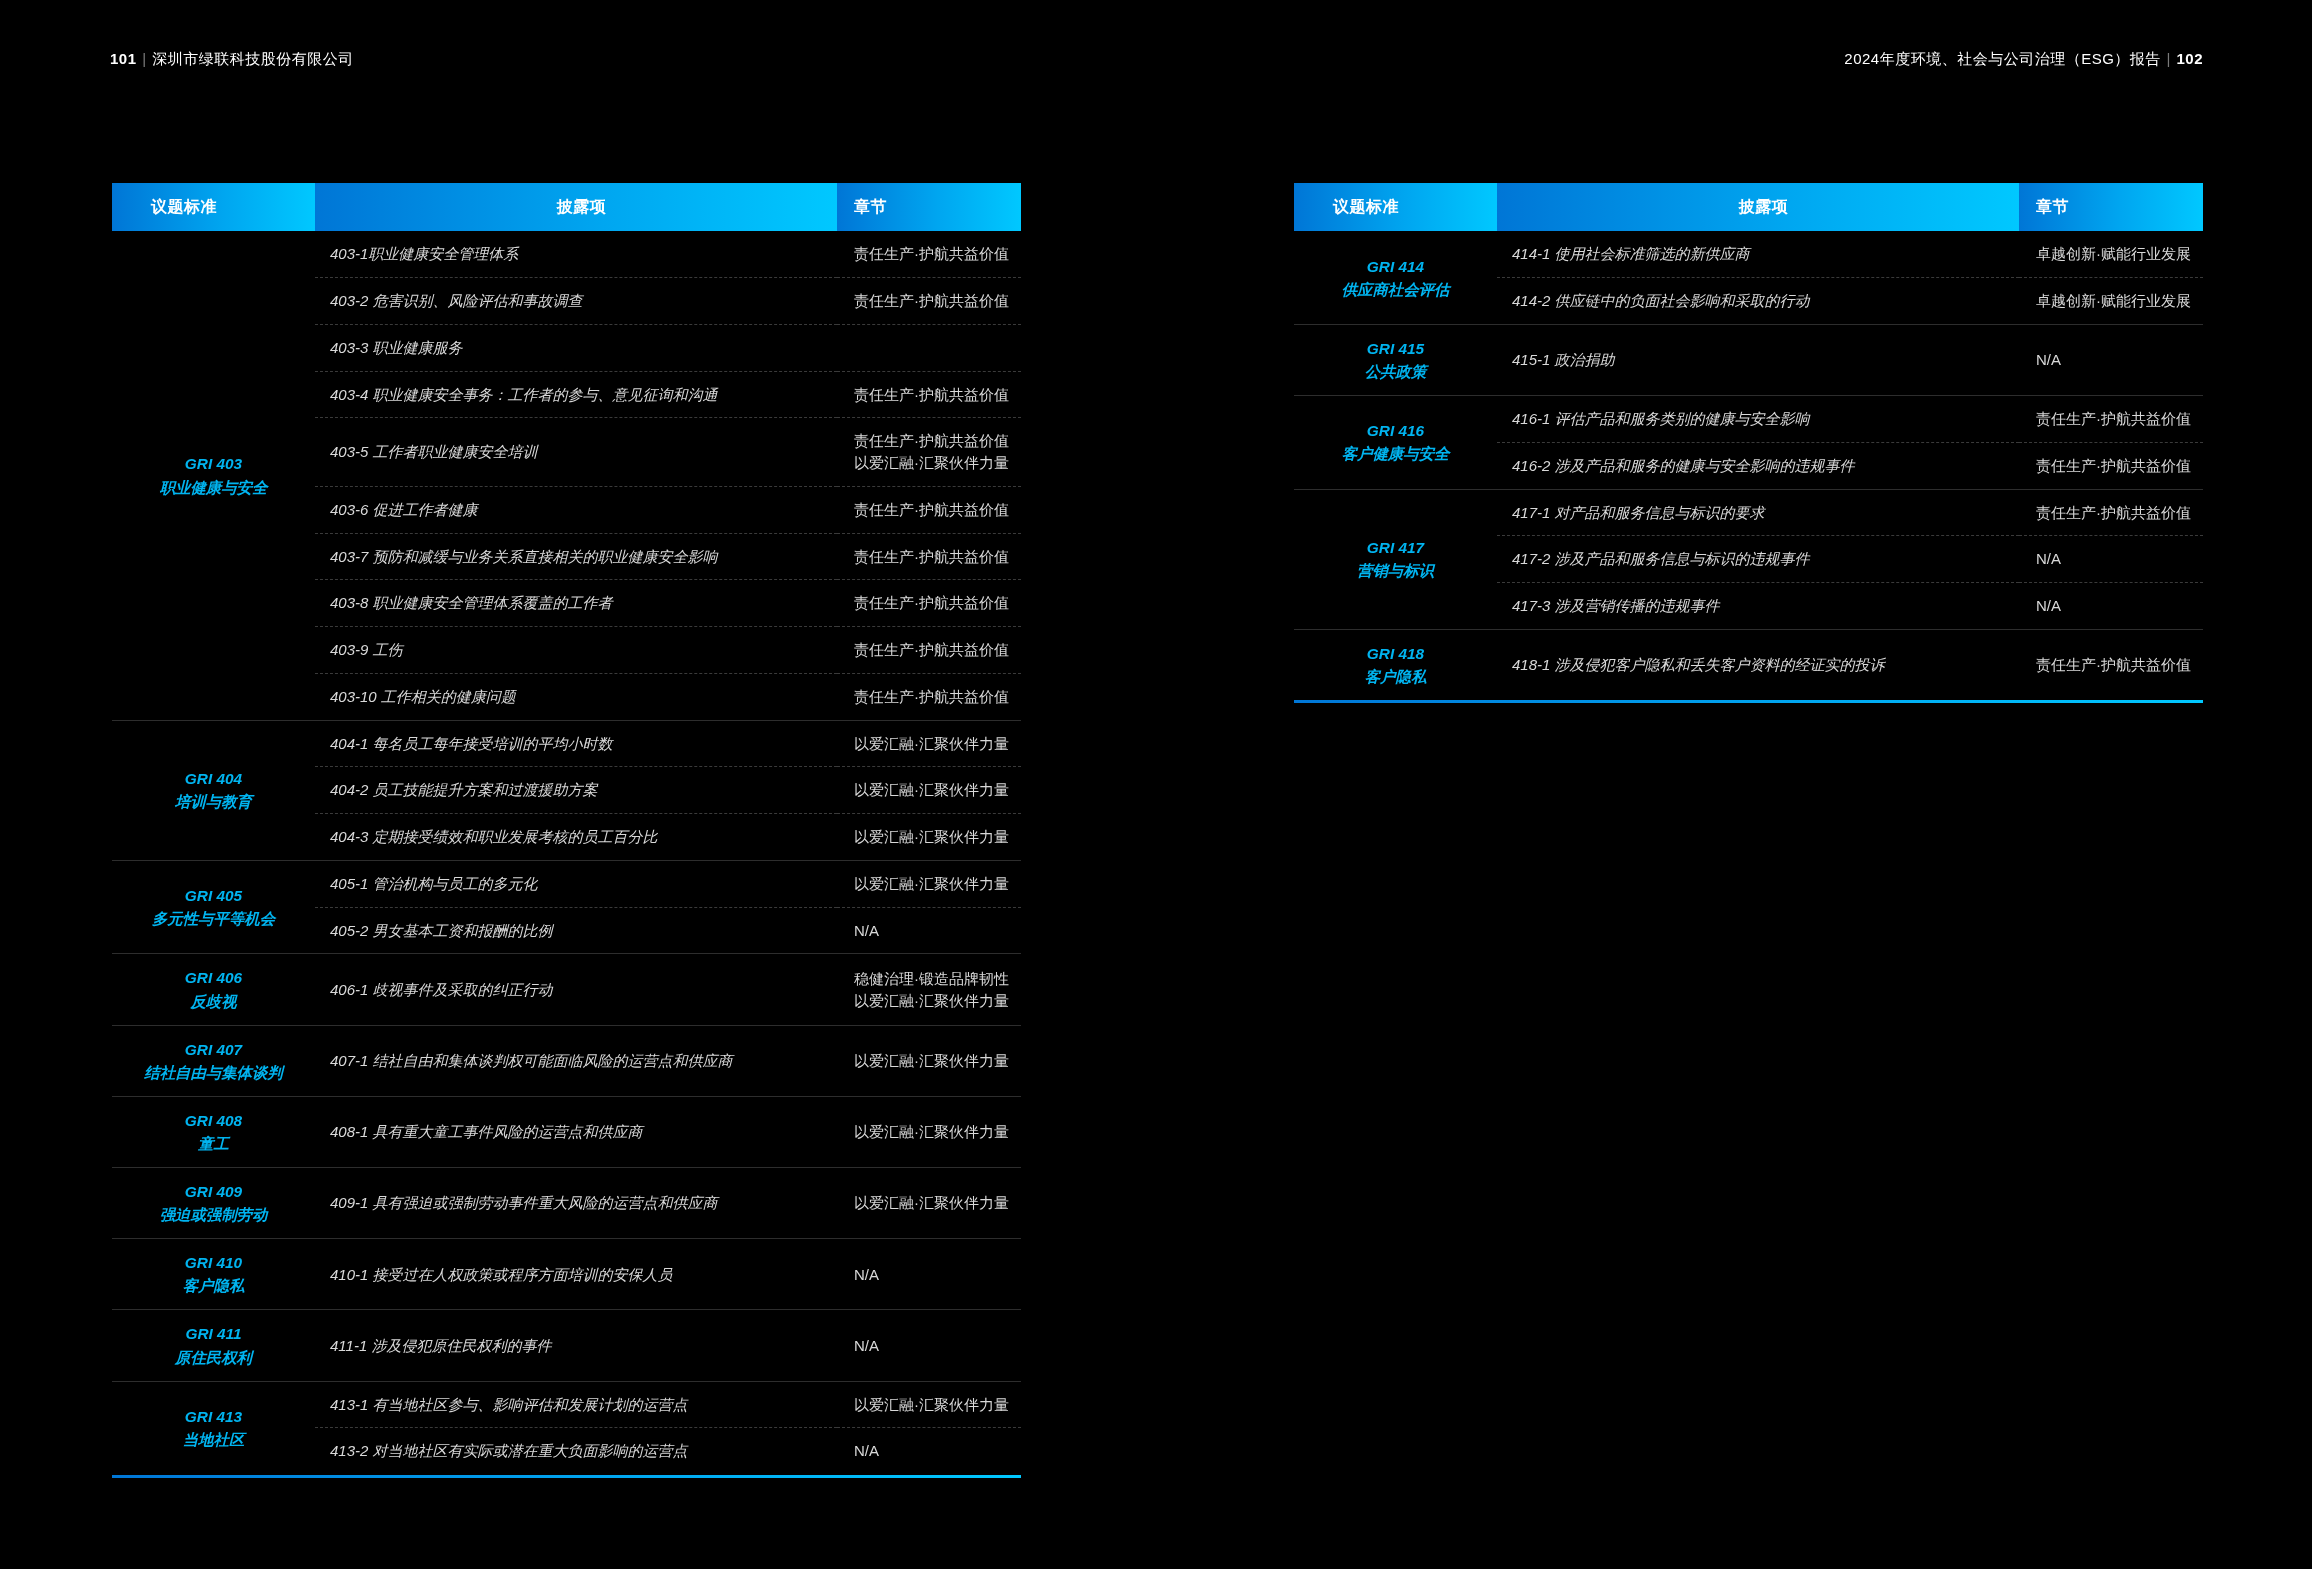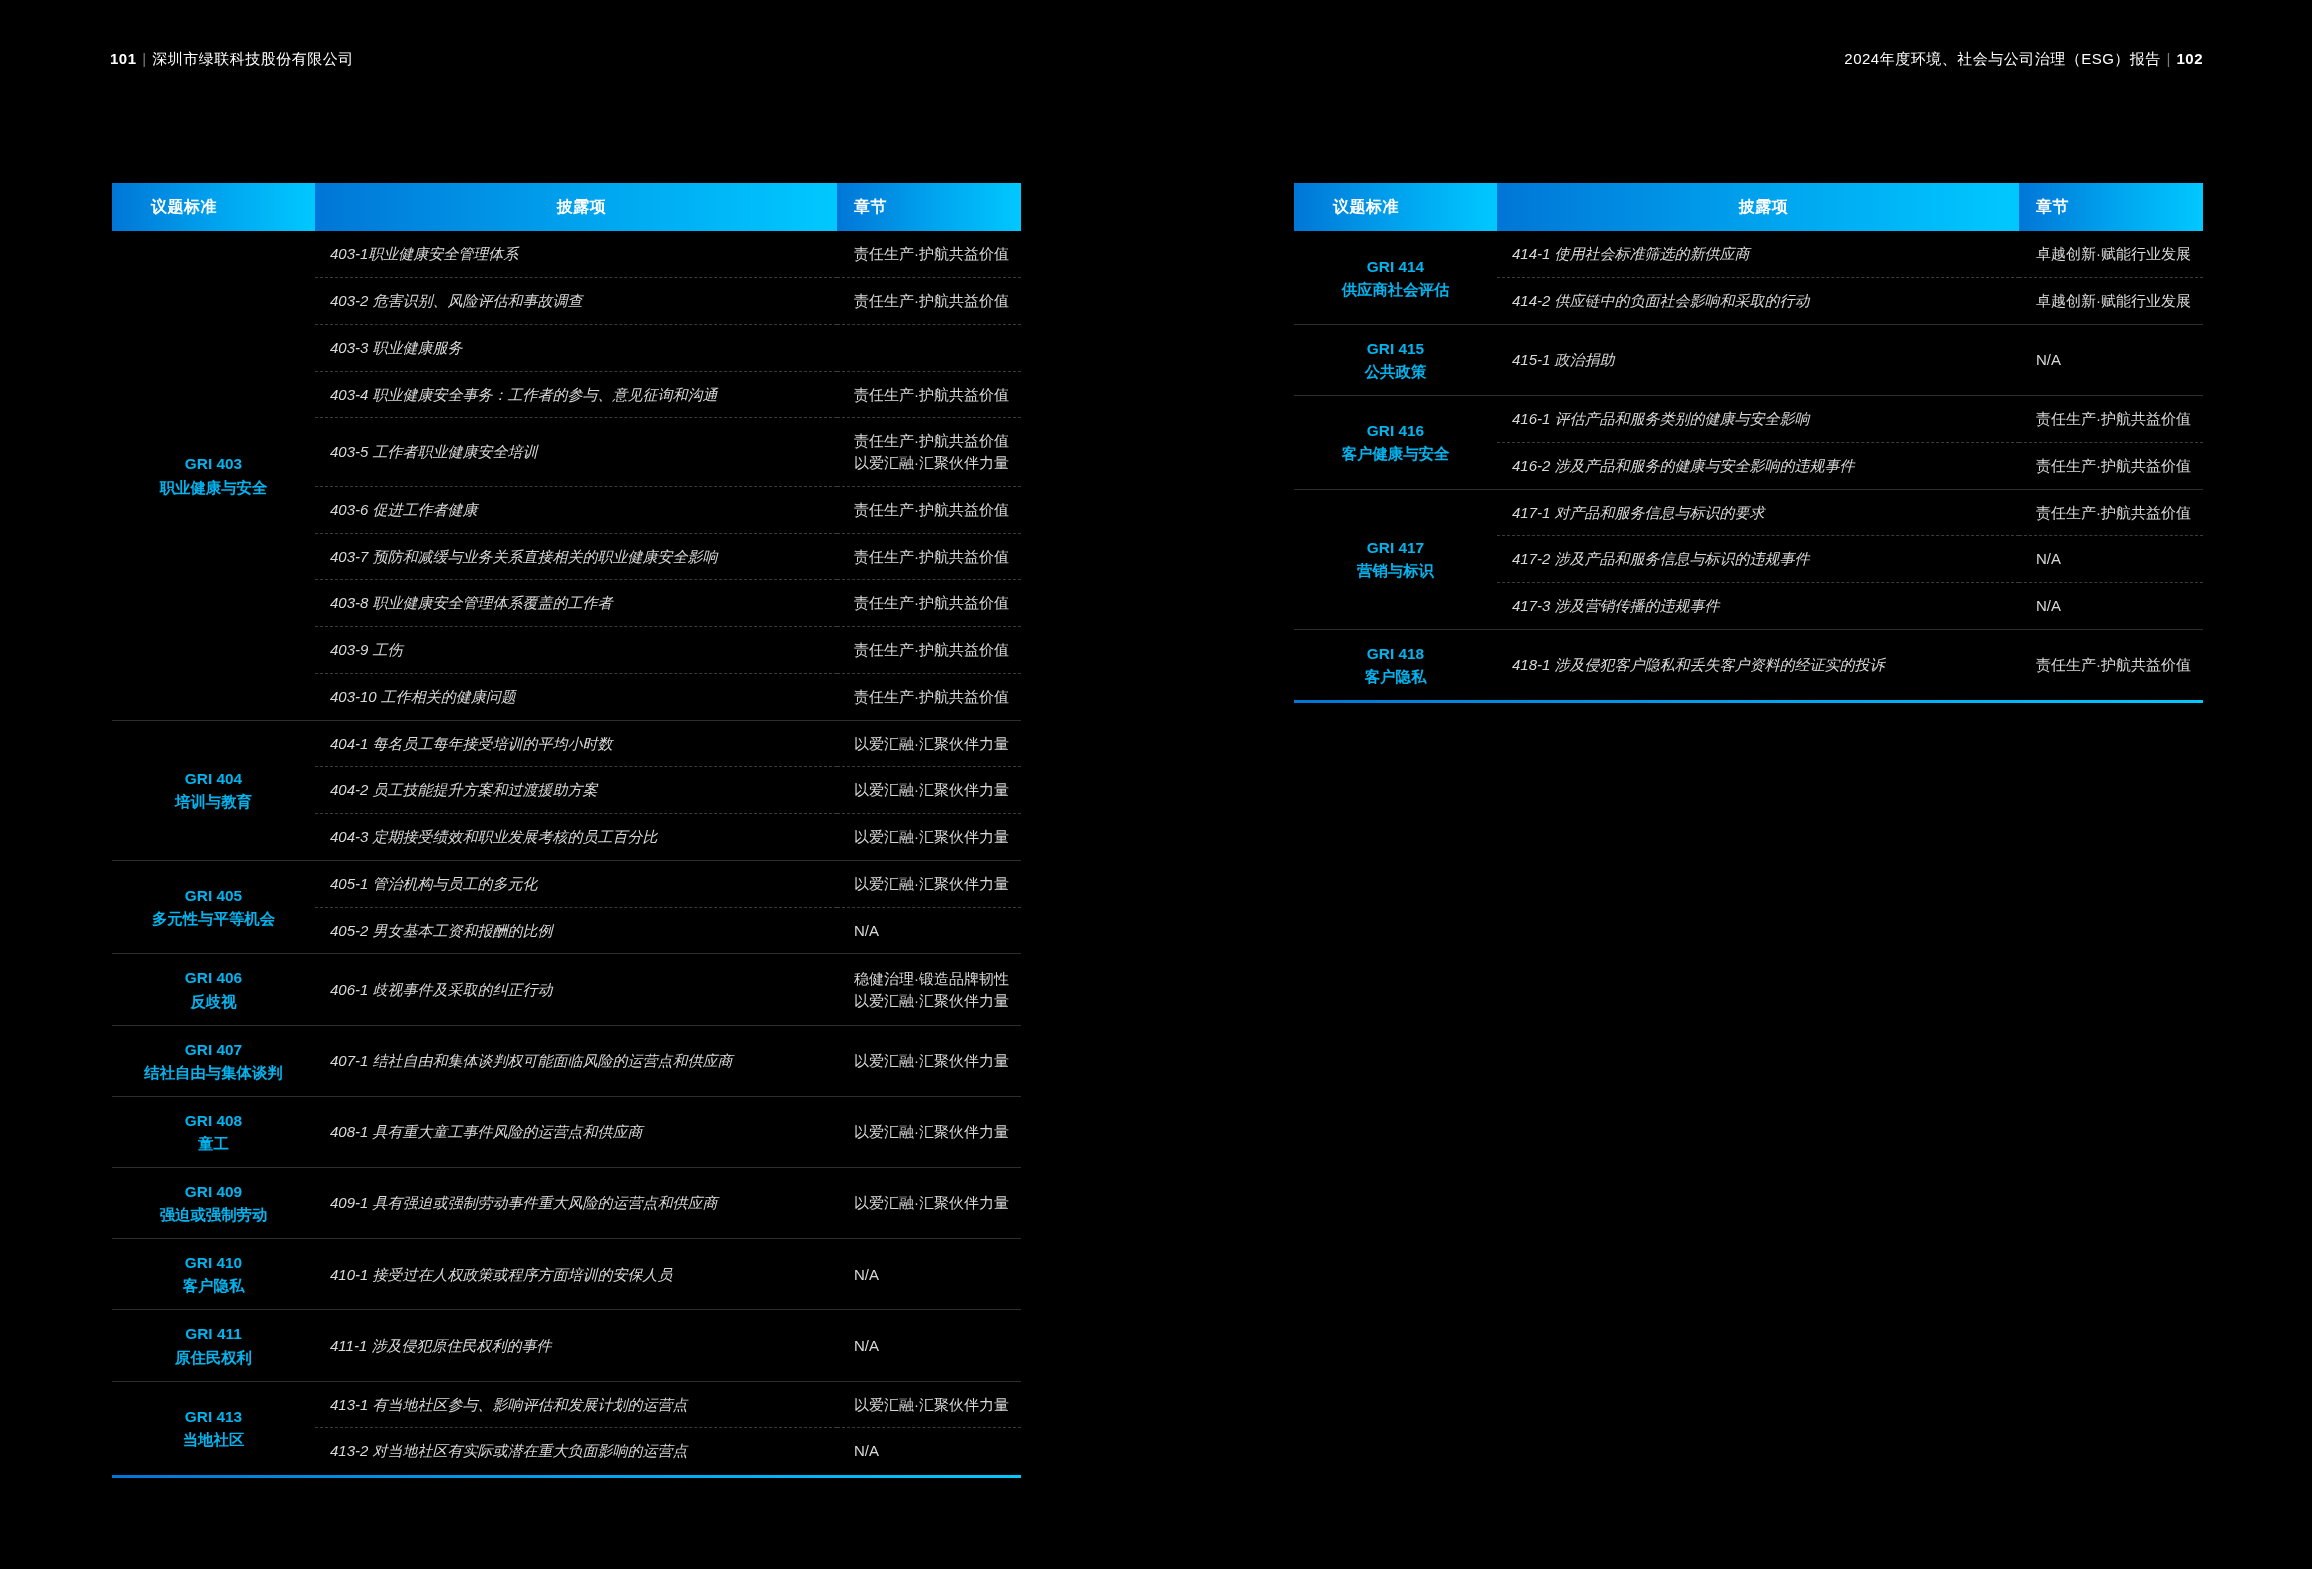--- a/index.html
+++ b/index.html
@@ -95,20 +95,21 @@
     line-height: 1.45;
   }
   table.gri td.std {
     color: #00b4f0;
     font-weight: bold;
     font-size: 15.4px;
     text-align: center;
     line-height: 1.5;
     padding-left: 3.7px;
     padding-right: 3.7px;
+    font-style: italic;
   }
   table.gri td.disc {
     padding-left: 15px;
     padding-right: 13px;
     font-style: italic;
   }
   table.gri td.sect {
     padding-left: 17px;
     padding-right: 7.5px;
   }

